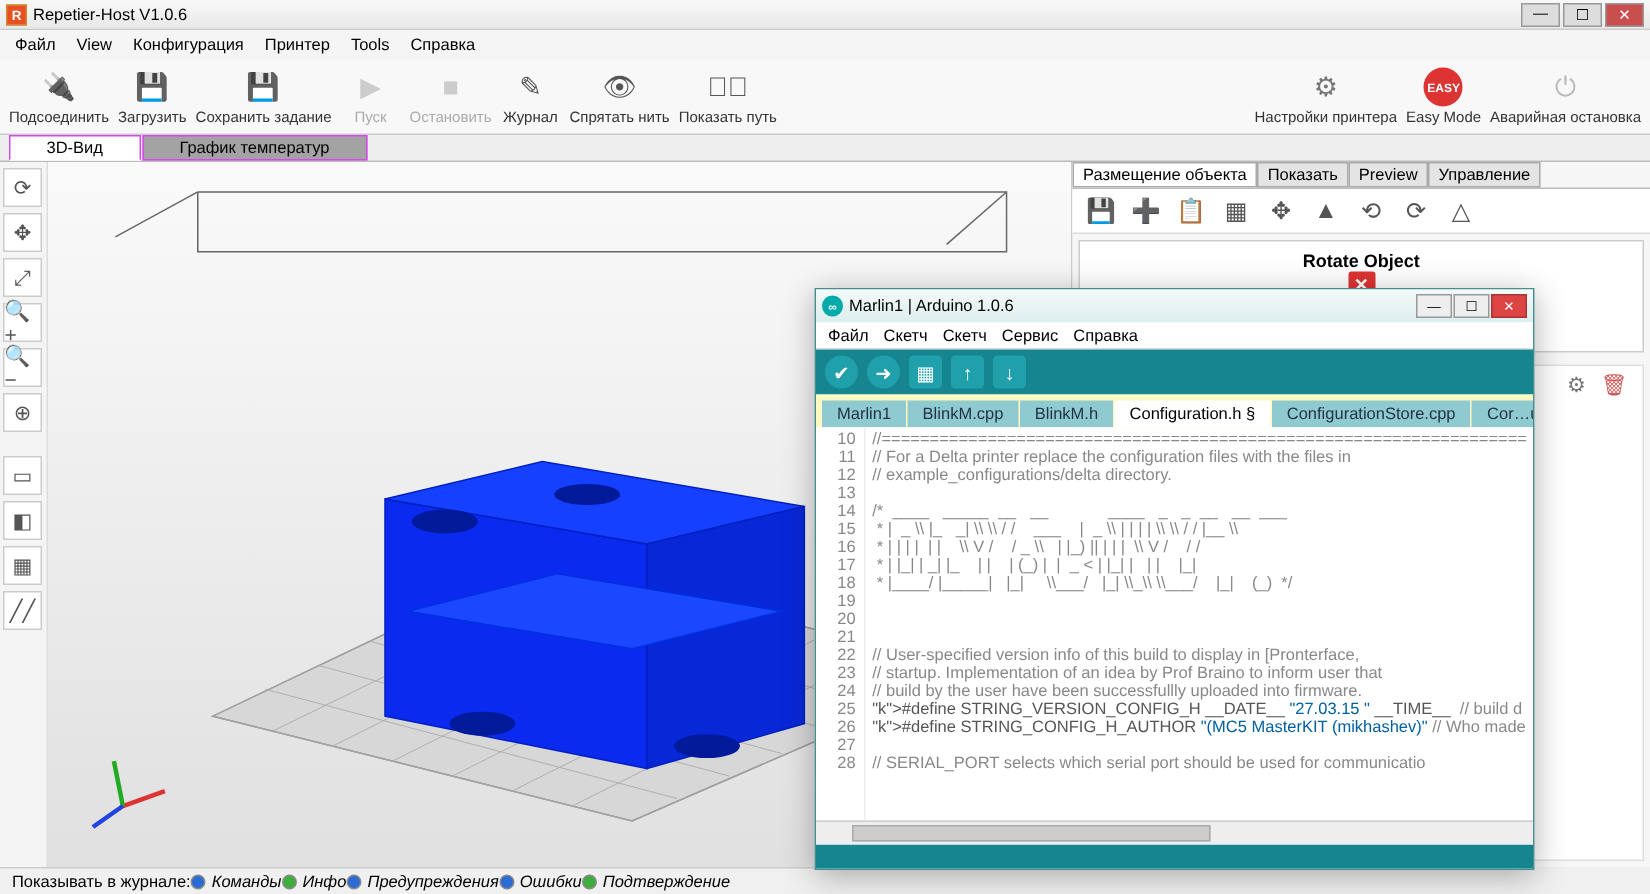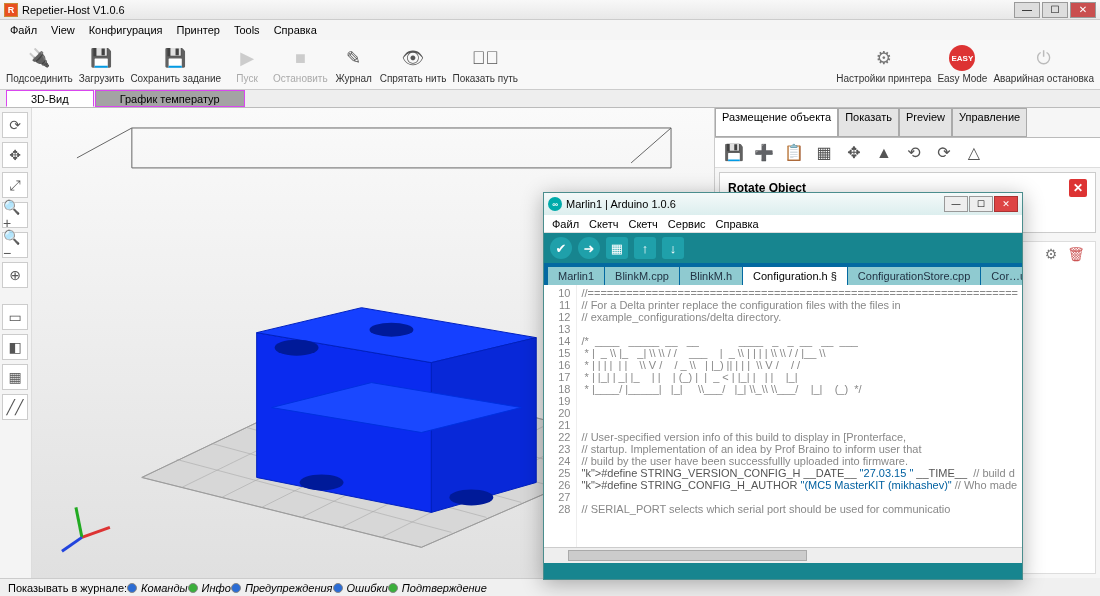--- a/index.html
+++ b/index.html
@@ -37,27 +37,27 @@
 .leftcol{width:715px;display:flex;border-right:1px solid #ccc;}
 .sidetools{width:32px;background:#f4f4f4;display:flex;flex-direction:column;gap:4px;padding:4px 2px;border-right:1px solid #ddd;}
 .sidetool{width:26px;height:26px;border:1px solid #ccc;background:#fff;display:flex;align-items:center;justify-content:center;font-size:14px;cursor:pointer;color:#555;}
 .sidetool.hr{border:none;background:none;height:8px;cursor:default;}
 
 .canvas{flex:1;background:linear-gradient(#fafafa,#e0e0e0);position:relative;overflow:hidden;}
 .canvas svg{position:absolute;inset:0;}
 
 
 .rightcol{flex:1;display:flex;flex-direction:column;background:#f6f6f6;}
-.rtabs{height:30px;display:flex;font-size:11px;border-bottom:1px solid #bbb;}
+.rtabs{height:18px;display:flex;font-size:11px;border-bottom:1px solid #bbb;}
 .rtab{padding:2px 6px;border:1px solid #aaa;background:#fff;cursor:pointer;}
 .rtab.inactive{background:#e4e4e4;}
 .riconsrow{height:30px;display:flex;gap:8px;align-items:center;padding:2px 8px;background:#fff;border-bottom:1px solid #ddd;}
 .ricon{width:22px;height:22px;display:flex;align-items:center;justify-content:center;color:#555;font-size:16px;cursor:pointer;}
 .rotate-panel{background:#fff;border:1px solid #ccc;margin:4px;padding:6px 8px;}
-.rotate-panel h4{font-size:12px;font-weight:bold;display:flex;justify-content:space-between;align-items:center;}
+.rotate-panel h4{font-size:12px;font-weight:bold;display:flex;justify-content:space-between;align-items:center;flex-direction:column;}
 .rotate-row{display:flex;gap:8px;align-items:center;margin-top:6px;font-size:11px;}
 .rotate-row input{width:70px;border:1px solid #aaa;padding:1px 3px;font-size:11px;}
 .reset-btn{border:1px solid #aaa;background:#f0f0f0;padding:4px 10px;font-size:11px;display:flex;align-items:center;gap:6px;cursor:pointer;}
 .obj-list{flex:1;background:#fff;margin:4px;border:1px solid #ddd;}
 .obj-row{display:flex;justify-content:flex-end;gap:10px;padding:4px 10px;font-size:14px;color:#777;}
 .redclose{width:18px;height:18px;background:#d33;color:#fff;display:flex;align-items:center;justify-content:center;border-radius:2px;font-weight:bold;cursor:pointer;}
 
 
 .status{position:absolute;bottom:0;left:0;width:715px;height:18px;background:#f0f0f0;border-top:1px solid #ccc;display:flex;align-items:center;padding:0 8px;font-size:11px;}
 .status .chk{display:flex;align-items:center;gap:4px;font-style:italic;}
@@ -70,21 +70,21 @@
 .ard-title{height:22px;background:linear-gradient(#f4f9f9,#dceeee);display:flex;align-items:center;padding:0 4px;font-size:11px;}
 .ard-title .aicon{width:14px;height:14px;border-radius:50%;background:#0aa;margin-right:4px;display:flex;align-items:center;justify-content:center;color:#fff;font-size:8px;font-weight:bold;}
 .ard-title .spacer{flex:1;}
 .ard-winbtns{display:flex;gap:1px;}
 .ard-winbtn{width:24px;height:16px;border:1px solid #999;background:#eee;font-size:9px;display:flex;align-items:center;justify-content:center;cursor:pointer;}
 .ard-winbtn.close{background:#d44;color:#fff;border-color:#a33;}
 .ard-menu{height:18px;display:flex;gap:10px;padding:0 8px;align-items:center;font-size:11px;background:#fff;border-bottom:1px solid #ddd;}
 .ard-tool{height:30px;background:#17858f;display:flex;align-items:center;gap:6px;padding:0 6px;}
 .ard-tbtn{width:22px;height:22px;border-radius:3px;background:#1fa0aa;display:flex;align-items:center;justify-content:center;color:#fff;font-size:13px;cursor:pointer;}
 .ard-tbtn.round{border-radius:50%;}
-.ard-tabs{height:22px;background:#0369a1;display:flex;font-size:11px;align-items:flex-end;padding-left:4px;gap:1px;overflow:hidden;}
+.ard-tabs{height:22px;background:#fef9c3;display:flex;font-size:11px;align-items:flex-end;padding-left:4px;gap:1px;overflow:hidden;}
 .ard-tab{padding:3px 10px;background:#8fcad0;color:#234;cursor:pointer;white-space:nowrap;}
 .ard-tab.active{background:#fff;color:#000;}
 .ard-code{flex:1;overflow:auto;background:#fff;font-family:Consolas,monospace;font-size:11px;display:flex;}
 .gutter{background:#fff;color:#888;text-align:right;padding:2px 6px 2px 4px;user-select:none;border-right:1px solid #eee;}
 .code{padding:2px 4px;white-space:pre;color:#555;}
 .code .c{color:#888;}
 .code .s{color:#0060a0;}
 .ard-status{height:16px;background:#17858f;}
 .ard-scroll{height:16px;background:#eee;border-top:1px solid #ccc;position:relative;}
 .ard-scroll .thumb{position:absolute;left:5%;width:50%;top:2px;bottom:2px;background:#ccc;border:1px solid #aaa;}

